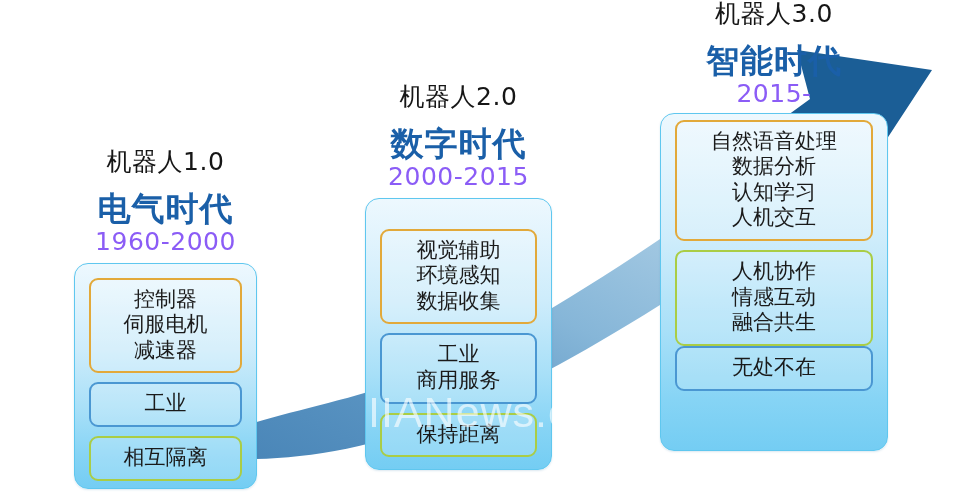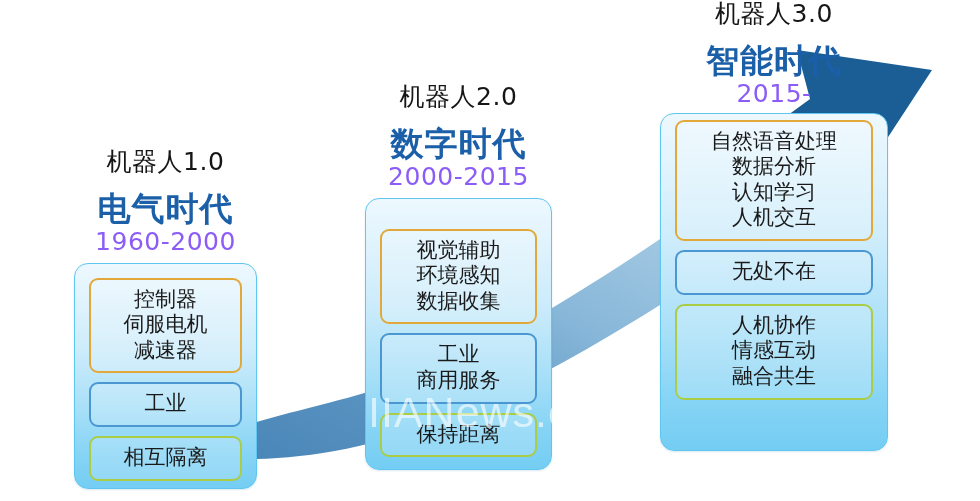--- a/index.html
+++ b/index.html
@@ -172,22 +172,22 @@
     <div class="era-head">
       <div class="era-name">机器人3.0</div>
       <div class="era-title">智能时代</div>
       <div class="era-years">2015-</div>
     </div>
     <div class="panel" style="margin-top:6px; height:338px; padding-top:6px;">
       <div class="item orange" style="margin-bottom:9px;">自然语音处理
 数据分析
 认知学习
 人机交互</div>
-      <div class="item blue" style="margin-bottom:9px;">无处不在</div>
       <div class="item green">人机协作
 情感互动
 融合共生</div>
+      <div class="item blue" style="margin-bottom:9px;">无处不在</div>
     </div>
   </div>
 
   <div class="watermark" style="left:368px; top:388px;">IIANews.com</div>
 
 </div>
 
 </body></html>

